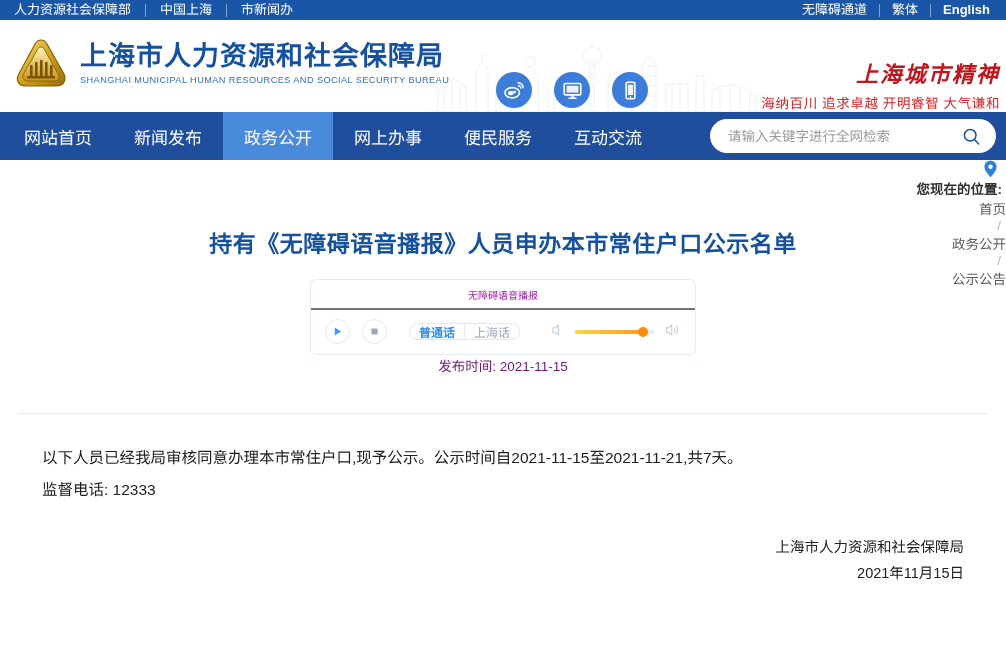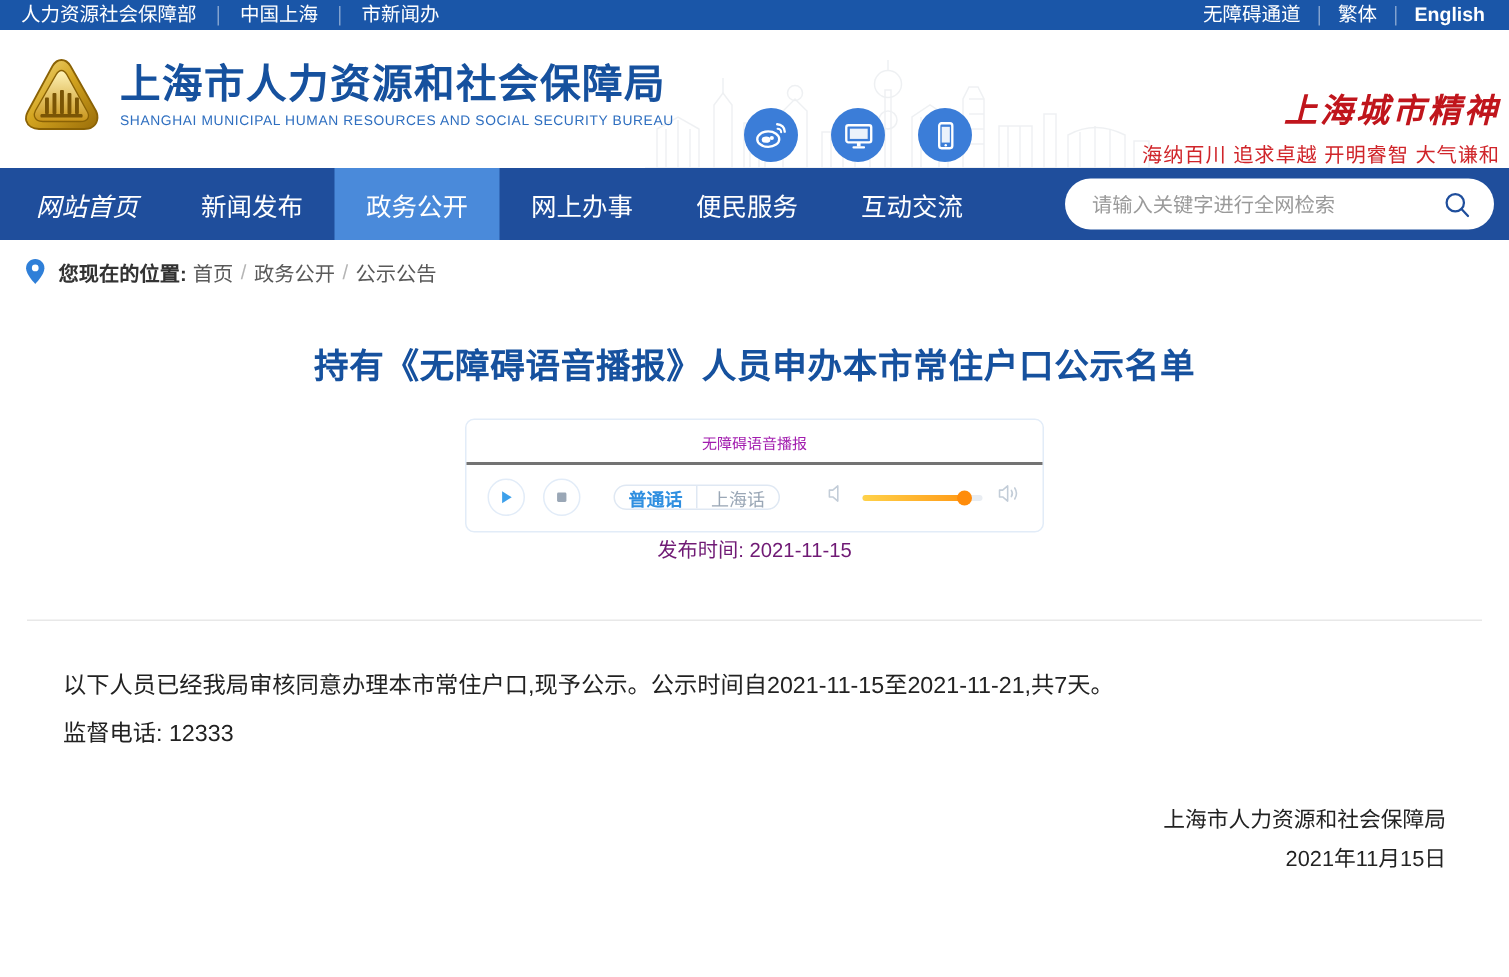--- a/index.html
+++ b/index.html
@@ -136,21 +136,21 @@
   .nav-item {
     display: flex;
     align-items: center;
     padding: 0 21px;
     color: #ffffff;
     font-size: 17px;
     text-decoration: none;
     white-space: nowrap;
     cursor: pointer;
   }
-  .nav-item:first-child { padding-left: 24px; font-style: italic; }
+  .nav-item:first-child { padding-left: 24px; }
   .nav-item.active { background: #4a8ada; }
 
   .search-wrap {
     margin-left: auto;
     display: flex;
     align-items: center;
     padding-right: 10px;
   }
   .search-box {
     width: 286px;
@@ -177,24 +177,25 @@
     cursor: pointer;
     display: flex;
     align-items: center;
     padding: 0;
   }
 
   
   .breadcrumb {
     height: 42px;
     display: flex;
-    align-items: center;
+    align-items: flex-end;
     padding-left: 16px;
     font-size: 13.5px;
     background: #ffffff;
+    flex-direction: column;
   }
   .pin-icon { margin-right: 8px; display: flex; align-items: center; }
   .crumb-label { color: #333; font-weight: bold; margin-right: 4px; }
   .crumb-link {
     color: #5a5a5a;
     text-decoration: none;
     cursor: pointer;
   }
   .crumb-slash { color: #b5b5b5; margin: 0 5px; }
 

